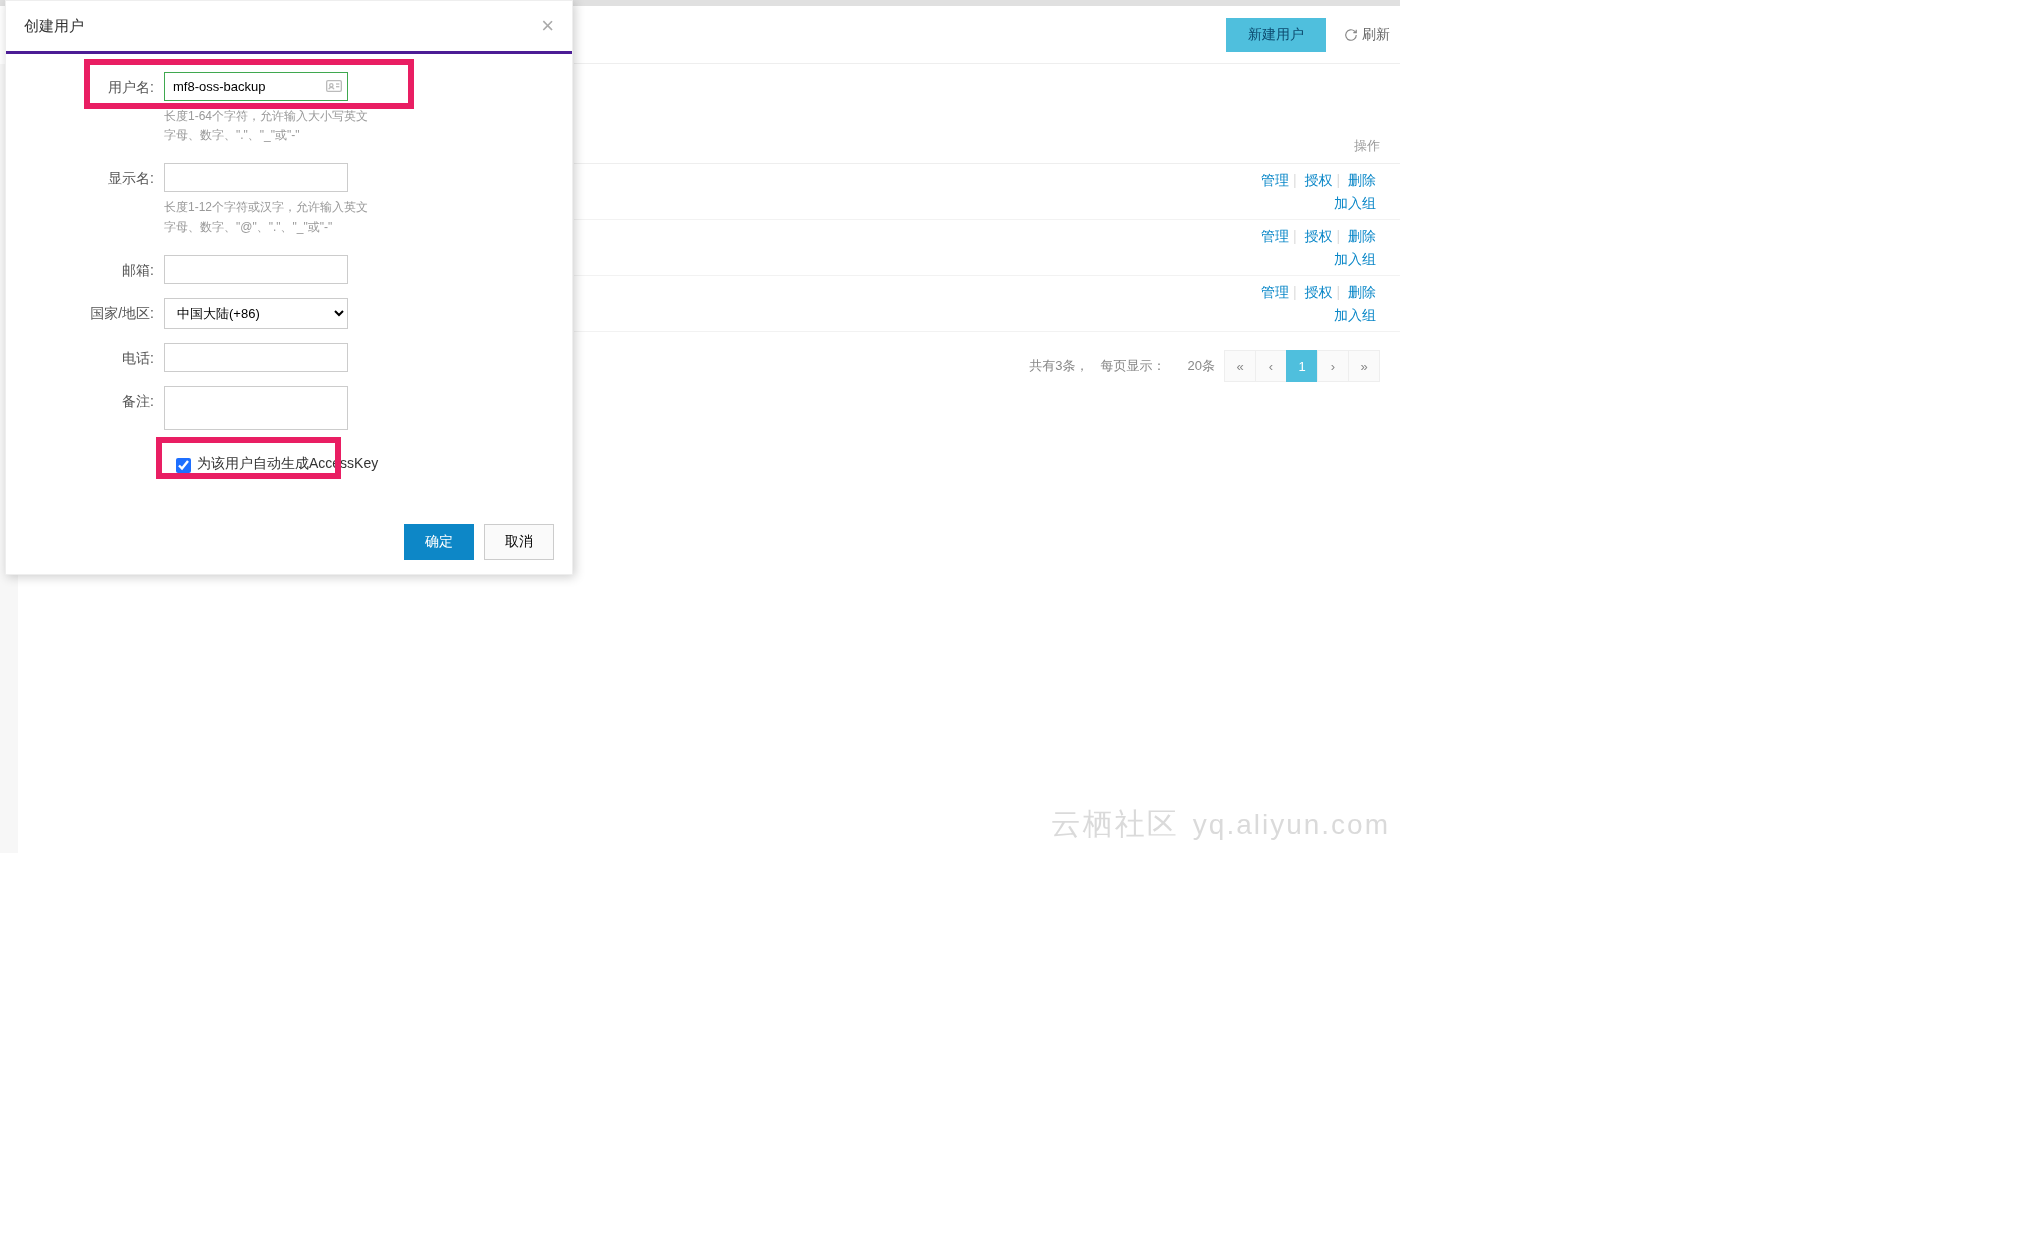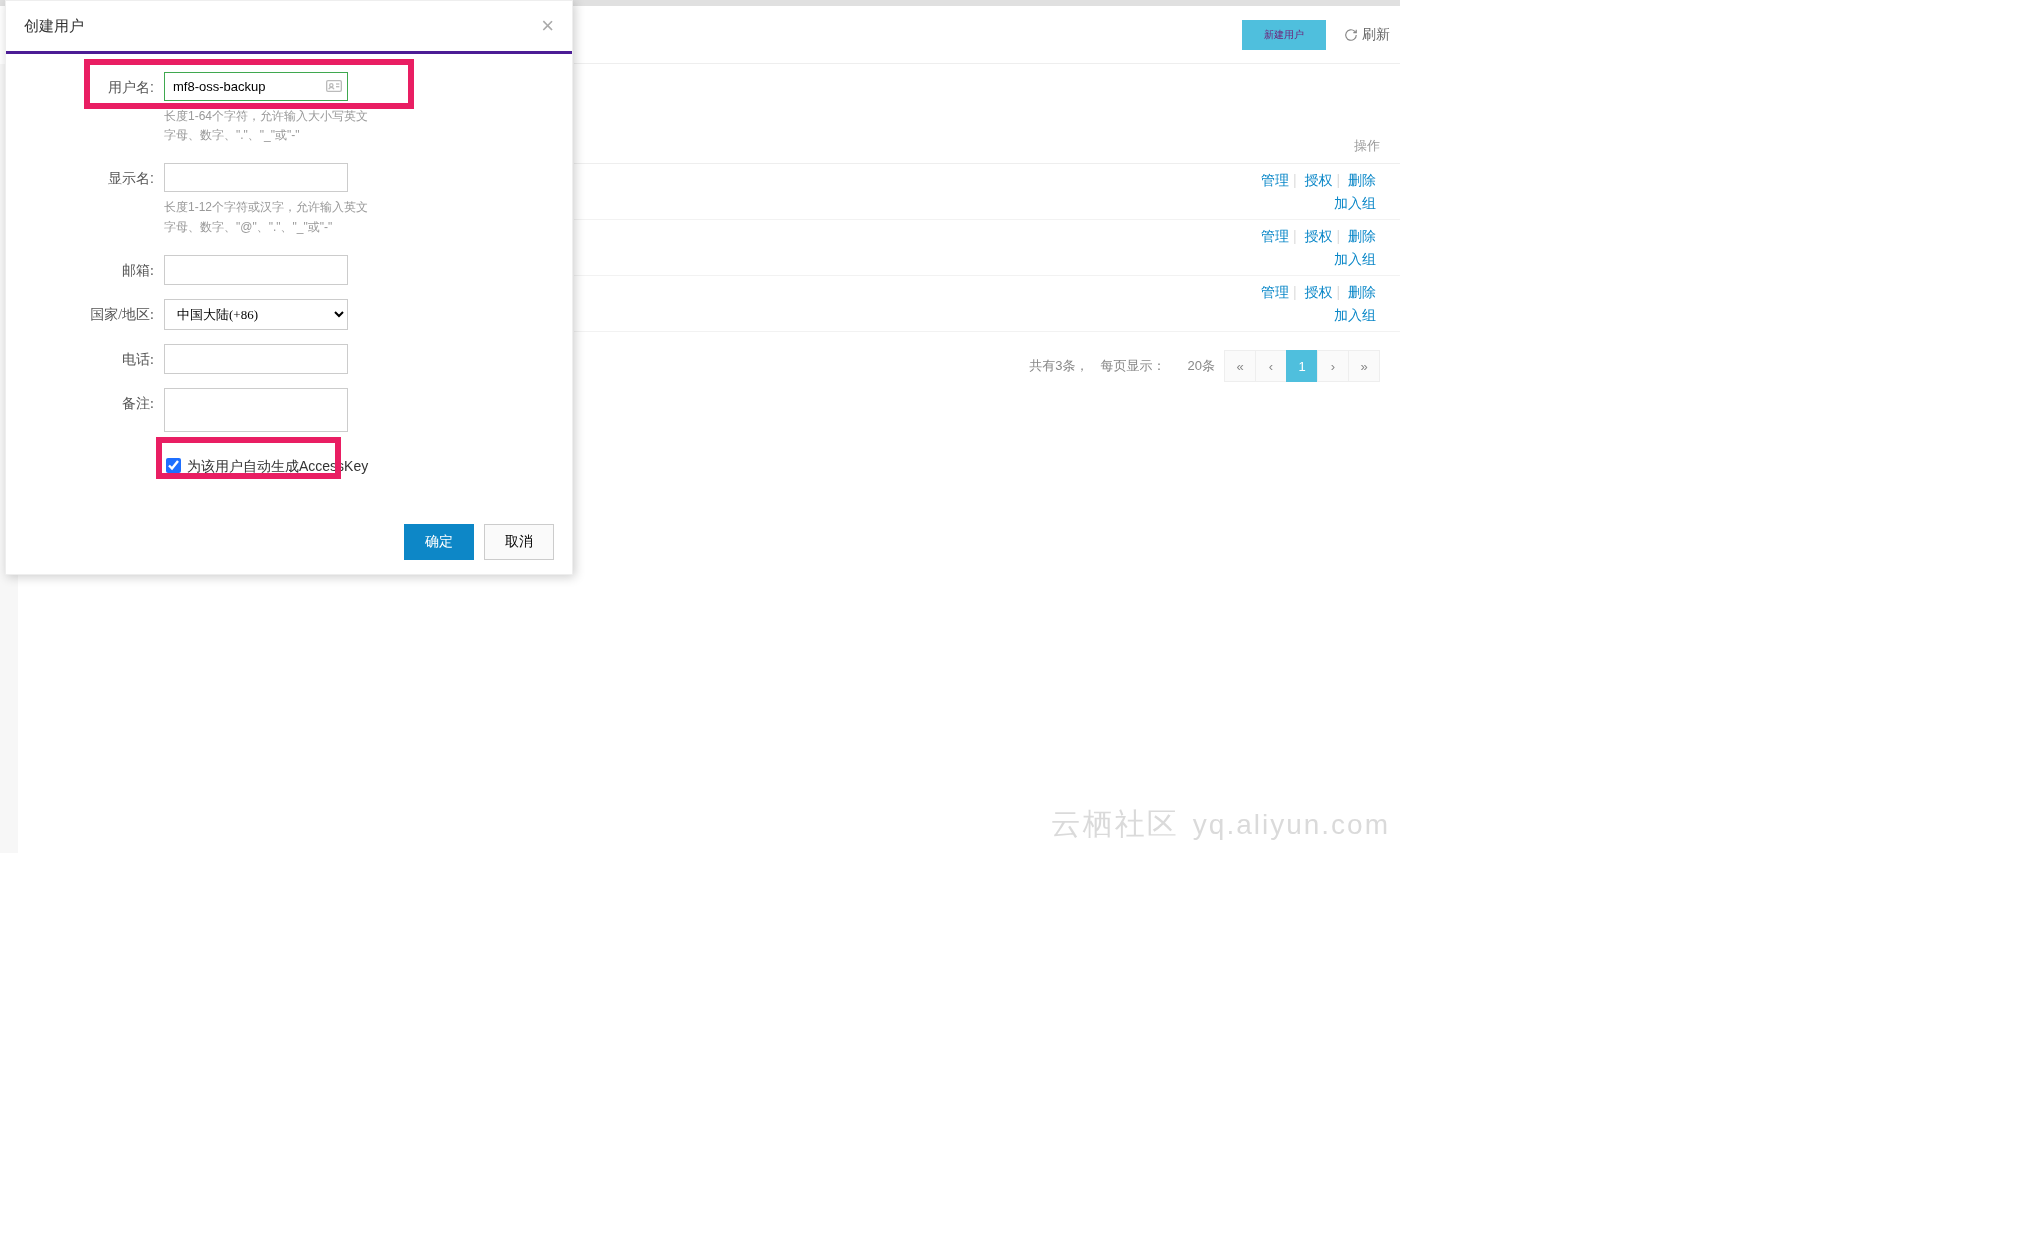--- a/index.html
+++ b/index.html
@@ -32,24 +32,24 @@
       height: 58px;
       display: flex;
       align-items: center;
       justify-content: flex-end;
       padding-right: 10px;
       background: #fff;
       border-bottom: 1px solid #eee;
     }
     .btn-primary-bg {
       background: #4fbfdd;
-      color: #701a75;
+      color: #0c4a6e;
       border: none;
       padding: 8px 22px;
-      font-size: 10px;
+      font-size: 14px;
       cursor: pointer;
     }
     .hp-box1 {
       position: absolute;
       pointer-events: none;
       border: 5px solid #e91e63;
       top: 18px; left: 792px; width: 118px; height: 48px;
     }
     .refresh {
       display: inline-flex;
@@ -141,21 +141,21 @@
     }
 
     .dialog-body {
       padding: 18px 28px 0 28px;
     }
     .form-row {
       display: flex;
       align-items: flex-start;
       margin-bottom: 6px;
     }
-    .form-row.compact { margin-bottom: 14px; font-family: Liberation Serif, serif; }
+    .form-row.compact { margin-bottom: 14px; }
     .form-label {
       width: 130px;
       text-align: right;
       padding-right: 10px;
       padding-top: 7px;
       color: #555;
       font-size: 14px;
     }
     .form-field { flex: 1; }
     .form-input, .form-select, .form-textarea {
@@ -177,23 +177,23 @@
     }
     .hint {
       color: #999;
       font-size: 12px;
       margin: 6px 0 12px 0;
       line-height: 1.6;
       max-width: 220px;
     }
     .checkbox-row {
       display: flex;
-      align-items: flex-start;
+      align-items: flex-end;
       margin-top: 8px;
-      margin-left: 2px;
+      margin-left: 12px;
     }
     .checkbox-row input { margin-right: 6px; width: 15px; height: 15px; accent-color: #1e6fff; }
 
     
     .hp {
       position: absolute;
       pointer-events: none;
       border: 6px solid #e91e63;
     }
     .hp-username { top: 58px; left: 78px; width: 330px; height: 50px; }

